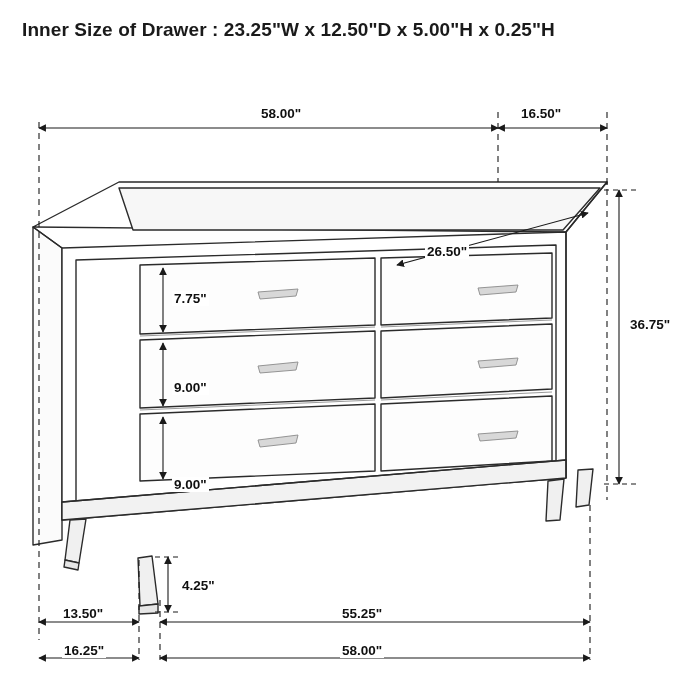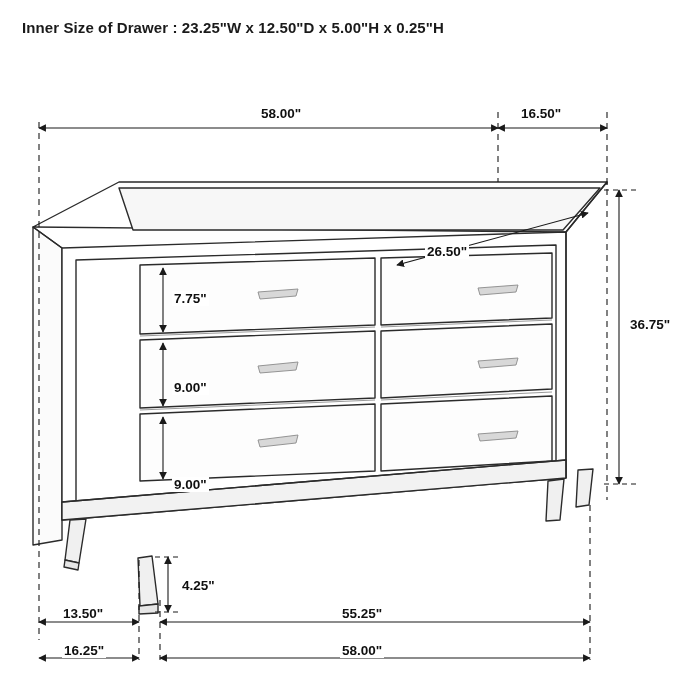--- a/index.html
+++ b/index.html
@@ -12,21 +12,21 @@
     width: 700px;
     height: 700px;
     background: #ffffff;
     font-family: "Liberation Sans", sans-serif;
     overflow: hidden;
   }
   #title {
     position: absolute;
     left: 22px;
     top: 19px;
-    font-size: 15px;
+    font-size: 19px;
     font-weight: bold;
     color: #1a1a1a;
     letter-spacing: 0.1px;
     white-space: nowrap;
   }
   svg.layer {
     position: absolute;
     left: 0;
     top: 0;
     width: 700px;

